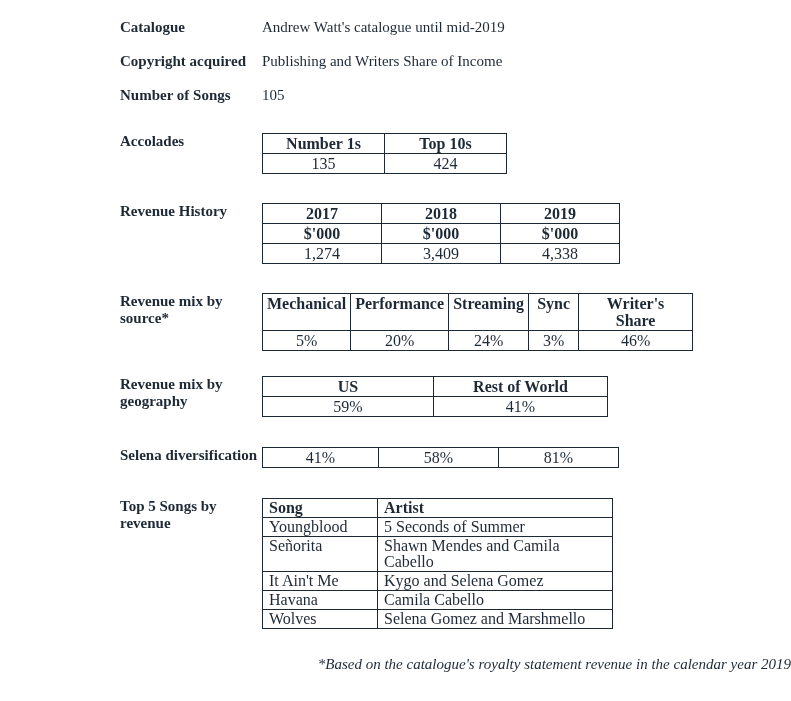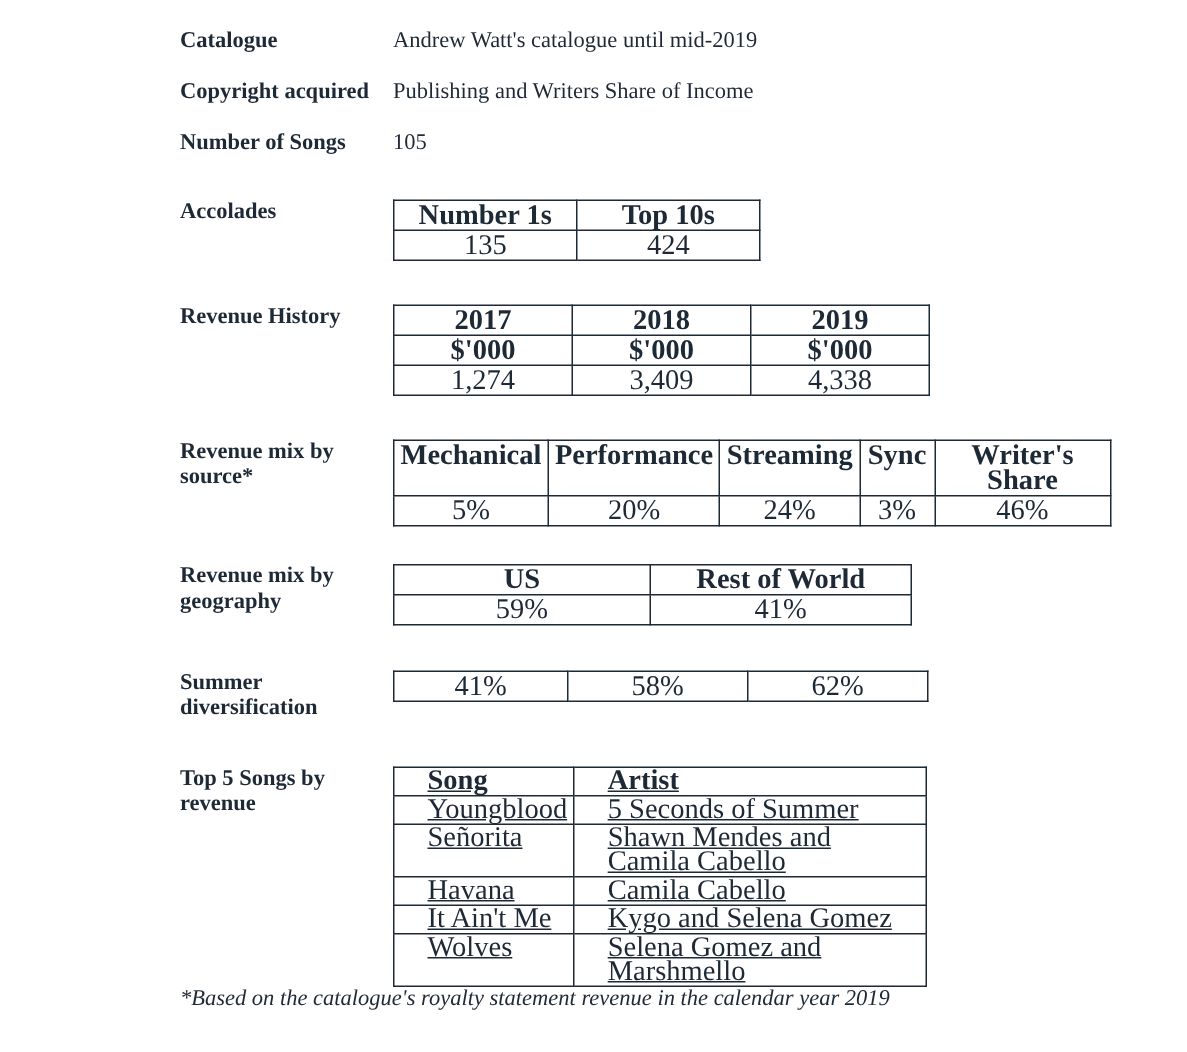--- a/index.html
+++ b/index.html
@@ -29,35 +29,36 @@
   .sec-songs { margin-top: 30px; }
   table {
     border-collapse: collapse;
     table-layout: fixed;
   }
   th, td {
     border: 1px solid #1e2936;
     text-align: center;
     vertical-align: top;
     padding: 1px 4px;
-    font-size: 19px;
+    font-size: 16px;
     line-height: 17px;
   }
   th { font-weight: bold; }
   .songs-table th, .songs-table td {
     text-align: left;
-    padding-left: 22px;
+    padding-left: 6px;
     line-height: 16px;
     padding-top: 1px;
     padding-bottom: 1px;
-    text-decoration: underline;
   }
   .th-wrap { padding-left: 24px; padding-right: 24px; }
   .footnote {
+    margin-top: 27px;
     font-style: italic;
+    text-align: right;
   }
 </style>
 </head>
 <body>
 
 <div>
 
   <div class="row field-row">
     <div class="label">Catalogue</div>
     <div class="value">Andrew Watt's catalogue until mid-2019</div>
@@ -164,32 +165,32 @@
       </tr>
       <tr>
         <td>59%</td>
         <td>41%</td>
       </tr>
     </tbody>
       </table>
   </div>
 
   <div class="row sec-div">
-    <div class="label">Summer diversification</div>
+    <div class="label">Selena diversification</div>
     <table class="div-table">
       <colgroup>
           <col style="width:116px">
           <col style="width:120px">
           <col style="width:120px">
         </colgroup>
       <tbody>
       <tr>
         <td>41%</td>
         <td>58%</td>
-        <td>62%</td>
+        <td>81%</td>
       </tr>
     </tbody>
       </table>
   </div>
 
   <div class="row sec-songs">
     <div class="label">Top 5 Songs by revenue</div>
     <table class="songs-table">
       <colgroup>
           <col style="width:115px">
@@ -202,28 +203,28 @@
       </tr>
       <tr>
         <td>Youngblood</td>
         <td>5 Seconds of Summer</td>
       </tr>
       <tr>
         <td>Señorita</td>
         <td>Shawn Mendes and Camila Cabello</td>
       </tr>
       <tr>
+        <td>It Ain't Me</td>
+        <td>Kygo and Selena Gomez</td>
+      </tr>
+      <tr>
         <td>Havana</td>
         <td>Camila Cabello</td>
       </tr>
       <tr>
-        <td>It Ain't Me</td>
-        <td>Kygo and Selena Gomez</td>
-      </tr>
-      <tr>
         <td>Wolves</td>
         <td>Selena Gomez and Marshmello</td>
       </tr>
     </tbody>
       </table>
   </div>
 
   <div class="footnote">*Based on the catalogue's royalty statement revenue in the calendar year 2019</div>
 
 </div>

